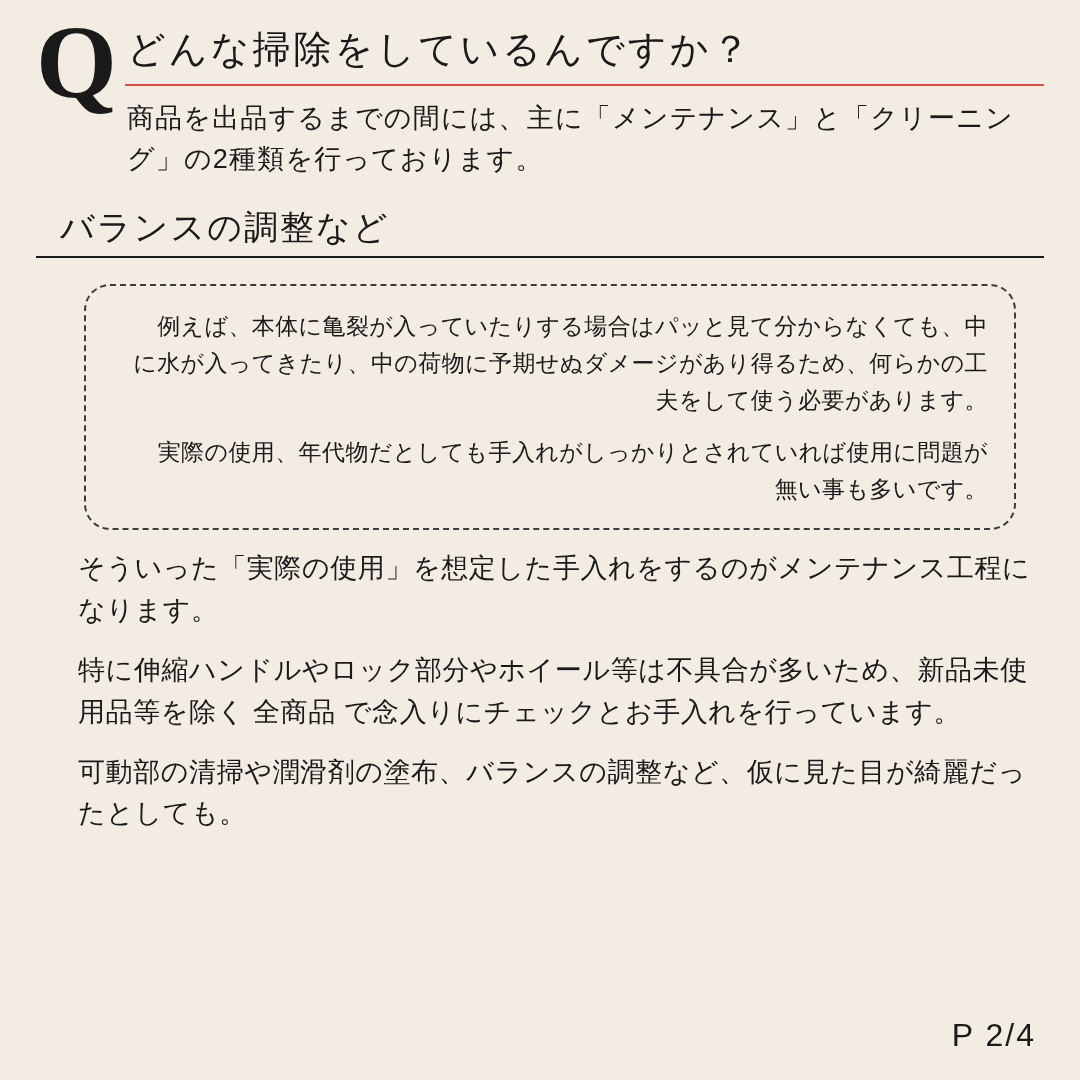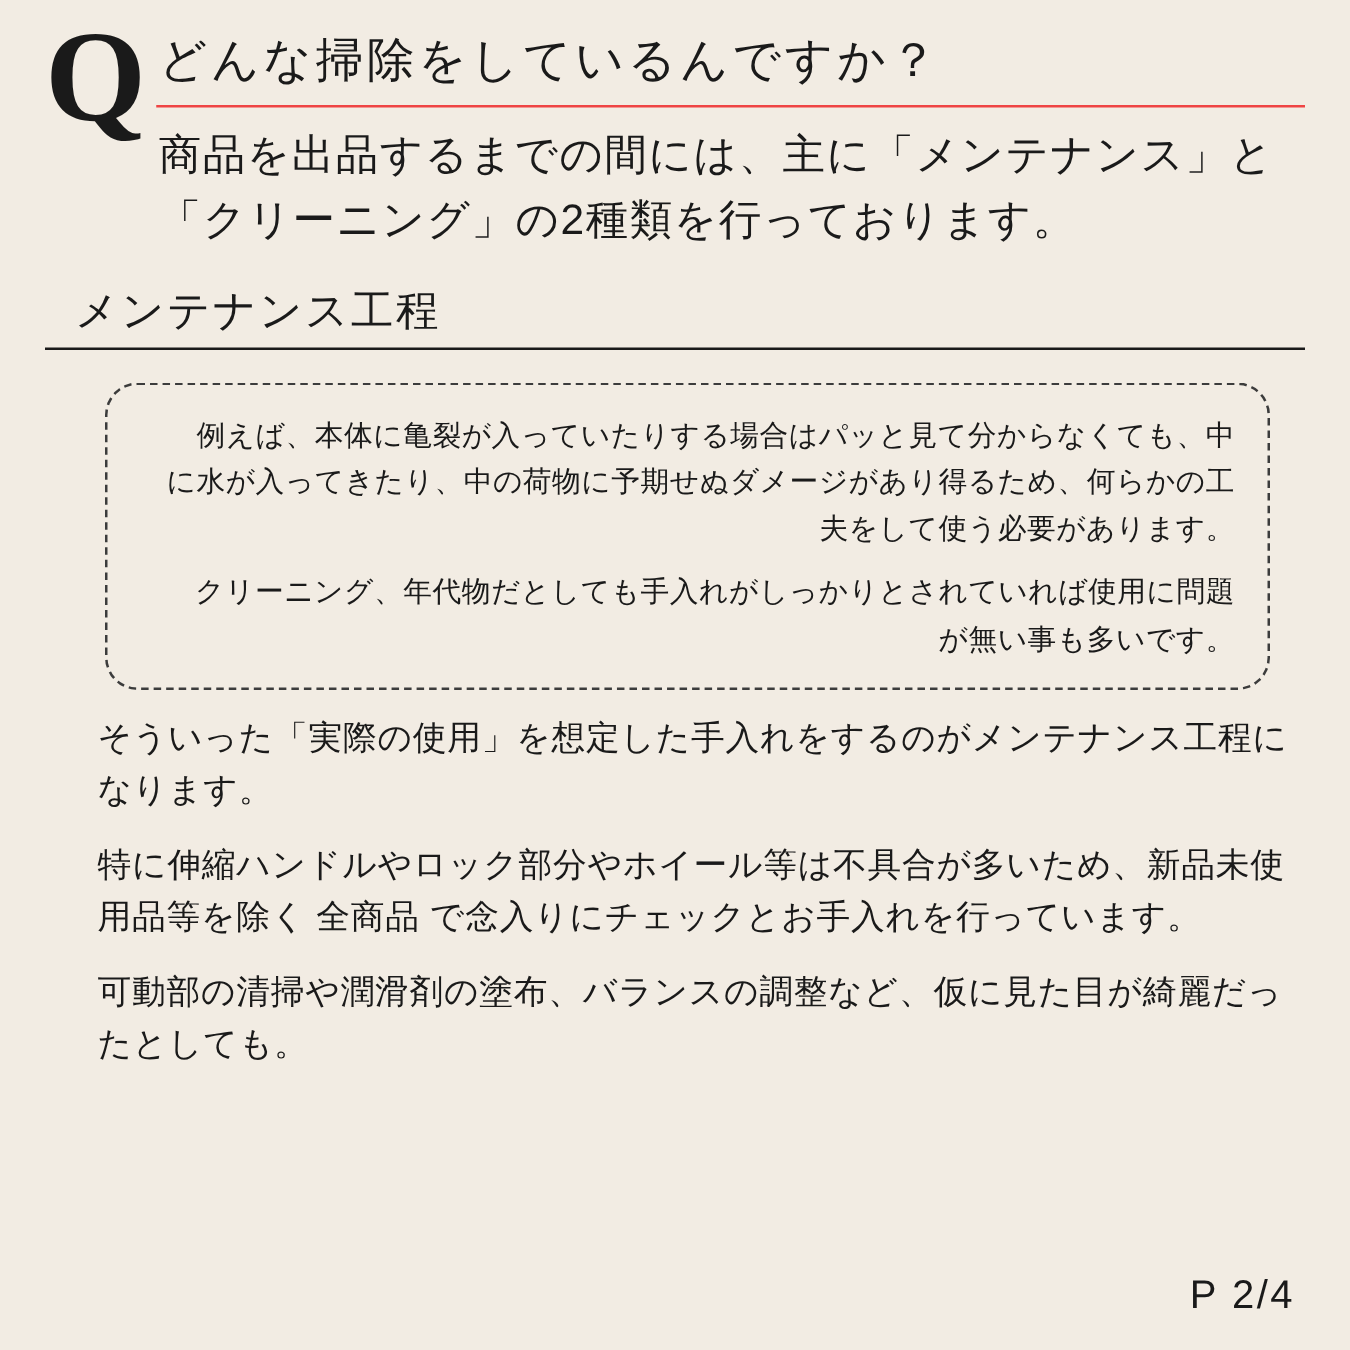--- a/index.html
+++ b/index.html
@@ -41,21 +41,21 @@
     min-width: 0;
   }
   .q-title {
     font-size: 38px;
     letter-spacing: 3px;
     line-height: 1.25;
     padding: 4px 0 10px 2px;
     border-bottom: 2px solid #ef4444;
   }
   .q-answer {
-    font-size: 34px;
+    font-size: 27px;
     letter-spacing: 1.2px;
     line-height: 1.55;
     padding: 12px 2px 0 2px;
   }
 
   
   .section {
     margin-top: 26px;
   }
   .section-title {
@@ -112,26 +112,26 @@
 
   <div class="q-block">
     <div class="q-mark">Q</div>
     <div class="q-right">
       <div class="q-title">どんな掃除をしているんですか？</div>
       <div class="q-answer">商品を出品するまでの間には、主に「メンテナンス」と「クリーニング」の2種類を行っております。</div>
     </div>
   </div>
 
   <div class="section">
-    <div class="section-title">メンテナンス工程</div>
+    <div class="section-title">バランスの調整など</div>
 
 
     <div class="note">
       <p>例えば、本体に亀裂が入っていたりする場合はパッと見て分からなくても、中に水が入ってきたり、中の荷物に予期せぬダメージがあり得るため、何らかの工夫をして使う必要があります。</p>
-      <p>クリーニング、年代物だとしても手入れがしっかりとされていれば使用に問題が無い事も多いです。</p>
+      <p>実際の使用、年代物だとしても手入れがしっかりとされていれば使用に問題が無い事も多いです。</p>
     </div>
 
     <p class="para">そういった「実際の使用」を想定した手入れをするのがメンテナンス工程になります。</p>
     <p class="para">特に伸縮ハンドルやロック部分やホイール等は不具合が多いため、新品未使用品等を除く 全商品 で念入りにチェックとお手入れを行っています。</p>
     <p class="para">可動部の清掃や潤滑剤の塗布、バランスの調整など、仮に見た目が綺麗だったとしても。</p>
   </div>
 
   <div class="page-num">P 2/4</div>
 
 </div>

